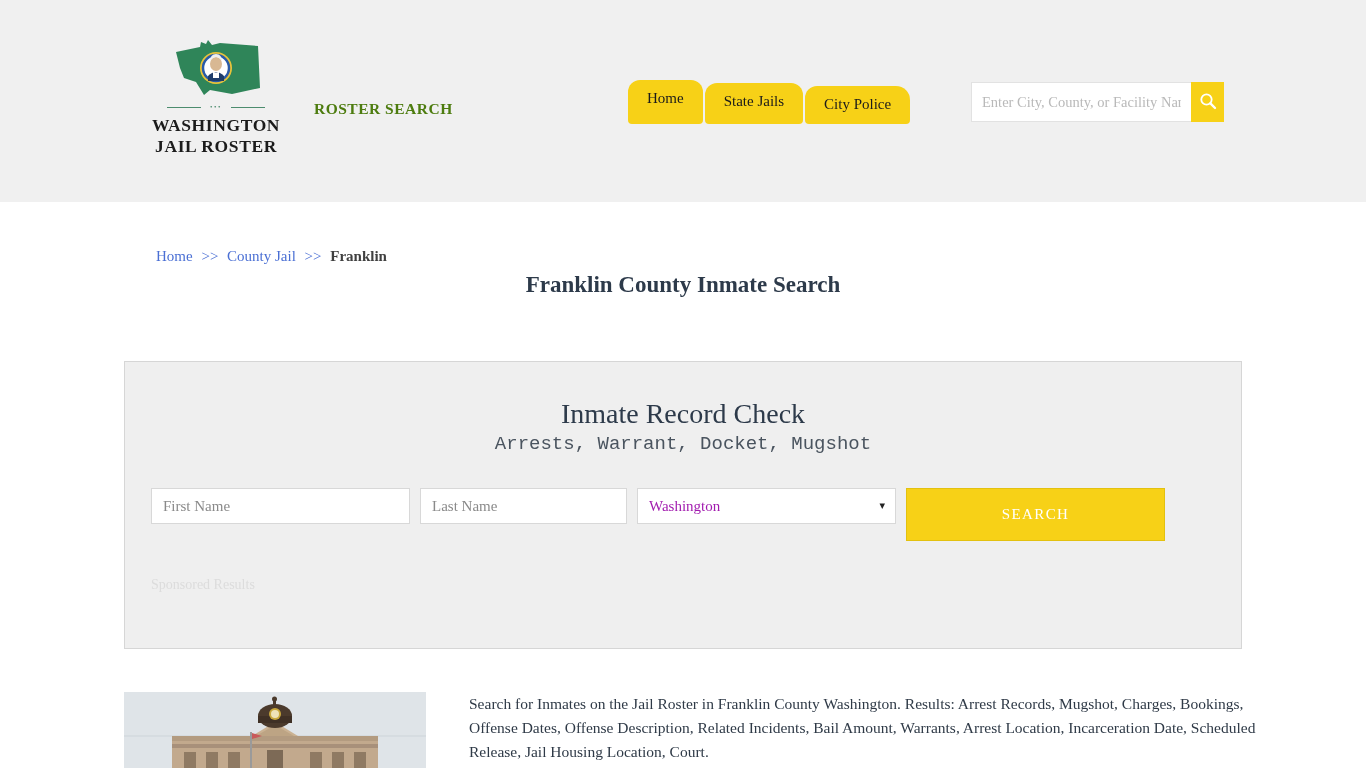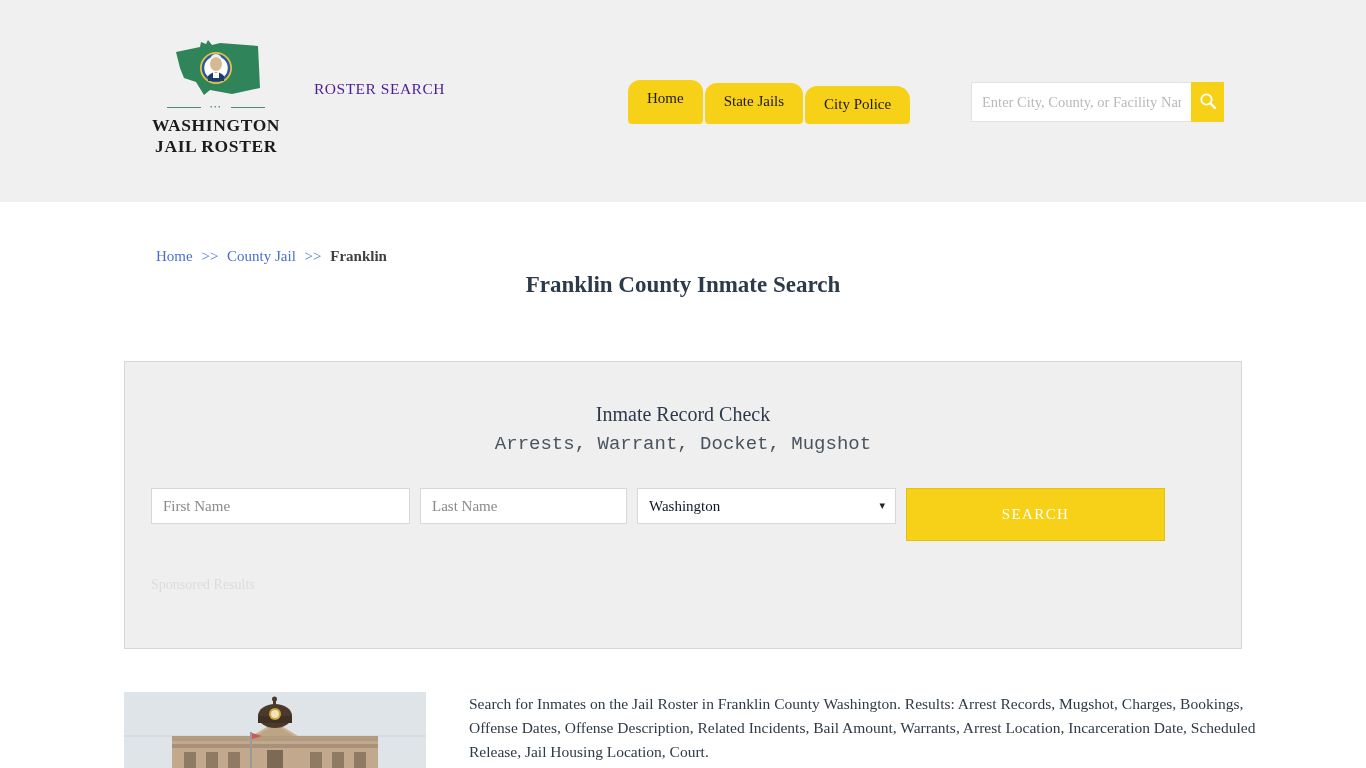--- a/index.html
+++ b/index.html
@@ -59,26 +59,26 @@
     font-family: "Liberation Serif", serif;
     font-weight: bold;
     font-size: 17.5px;
     letter-spacing: 0.6px;
     color: #1b1b1b;
     line-height: 21px;
   }
   .roster-search-label {
     position: absolute;
     left: 314px;
-    top: 80px;
-    font-family: "Liberation Serif", serif;
-    font-weight: normal;
+    top: 100px;
+    font-family: "Liberation Serif", serif;
+    font-weight: bold;
     font-size: 15.5px;
     letter-spacing: 0.5px;
-    color: #4c1d95;
+    color: #4d7c0f;
   }
 
   
   .nav {
     position: absolute;
     left: 628px;
     top: 80px;
     display: flex;
     align-items: flex-end;
     gap: 2px;
@@ -161,21 +161,21 @@
     top: 361px;
     width: 1118px;
     height: 288px;
     background: #efefef;
     border: 1px solid #d6d6d6;
   }
   .panel-title {
     text-align: center;
     margin-top: 35px;
     font-family: "Liberation Serif", serif;
-    font-size: 20px;
+    font-size: 28px;
     color: #2d3a4a;
     line-height: 34px;
   }
   .panel-sub {
     text-align: center;
     margin-top: 2px;
     font-family: Liberation Mono, monospace;
     font-size: 19px;
     color: #4a545f;
   }
@@ -183,21 +183,21 @@
     display: flex;
     gap: 10px;
     margin: 33px 26px 0 26px;
   }
   .fld {
     height: 36px;
     border: 1px solid #d8d8d8;
     background: #ffffff;
     font-family: "Liberation Serif", serif;
     font-size: 15px;
-    color: #0f172a;
+    color: #a21caf;
     padding: 0 11px;
     outline: none;
   }
   .fld::placeholder { color: #8a8a8a; }
   .fld.first-name { width: 259px; }
   .fld.last-name  { width: 207px; }
   select.fld.state {
     width: 259px;
     appearance: none;
     -webkit-appearance: none;

